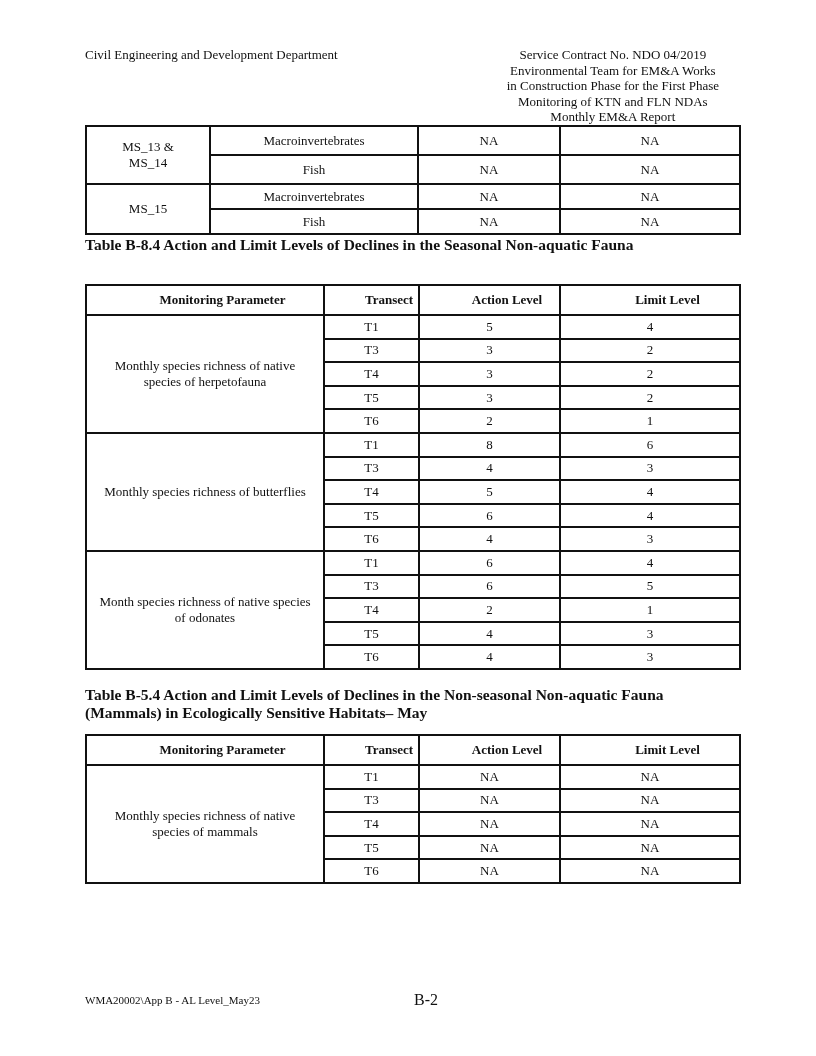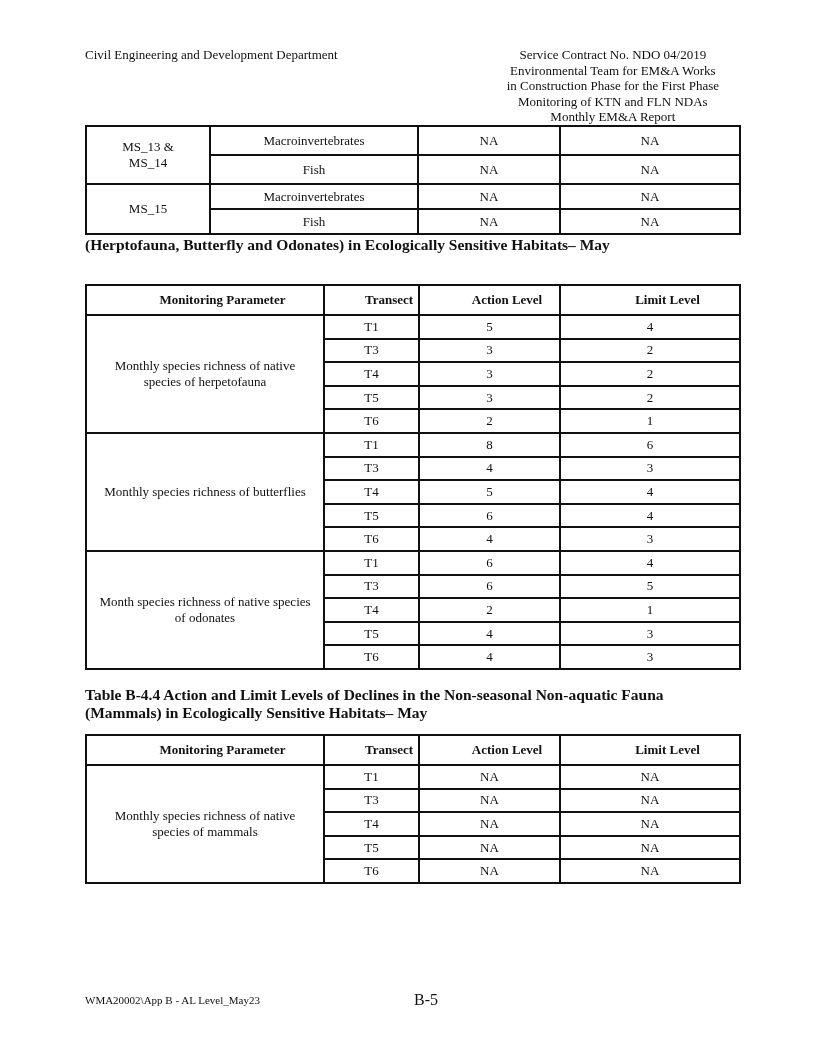--- a/index.html
+++ b/index.html
@@ -64,21 +64,21 @@
   </tr>
   <tr>
     <td>Fish</td>
     <td>NA</td>
     <td>NA</td>
   </tr>
 </tbody>
   </table>
 
 <div class="caption cap1">
-  <div>(Herptofauna, Butterfly and Odonates) in Ecologically Sensitive Habitats– May</div>
+  <div>Table B-8.4 Action and Limit Levels of Declines in the Seasonal Non-aquatic Fauna</div>
 </div>
 
 <table class="t1" id="tb84">
   <colgroup>
       <col style="width:238px">
       <col style="width:95px">
       <col style="width:141px">
       <col style="width:180px">
     </colgroup>
   <thead>
@@ -165,21 +165,21 @@
       </tr>
       <tr>
         <td>T6</td>
         <td>4</td>
         <td>3</td>
       </tr>
     </tbody>
 </table>
 
 <div class="caption cap2">
-  <div>Table B-4.4 Action and Limit Levels of Declines in the Non-seasonal Non-aquatic Fauna</div>
+  <div>Table B-5.4 Action and Limit Levels of Declines in the Non-seasonal Non-aquatic Fauna</div>
   <div>(Mammals) in Ecologically Sensitive Habitats– May</div>
 </div>
 
 <table class="t2" id="tb85">
   <colgroup>
       <col style="width:238px">
       <col style="width:95px">
       <col style="width:141px">
       <col style="width:180px">
     </colgroup>
@@ -215,13 +215,13 @@
       </tr>
       <tr>
         <td>T6</td>
         <td>NA</td>
         <td>NA</td>
       </tr>
     </tbody>
 </table>
 
 <div class="footer-left">WMA20002\App B - AL Level_May23</div>
-<div class="footer-center">B-5</div>
+<div class="footer-center">B-2</div>
 
 </body></html>

